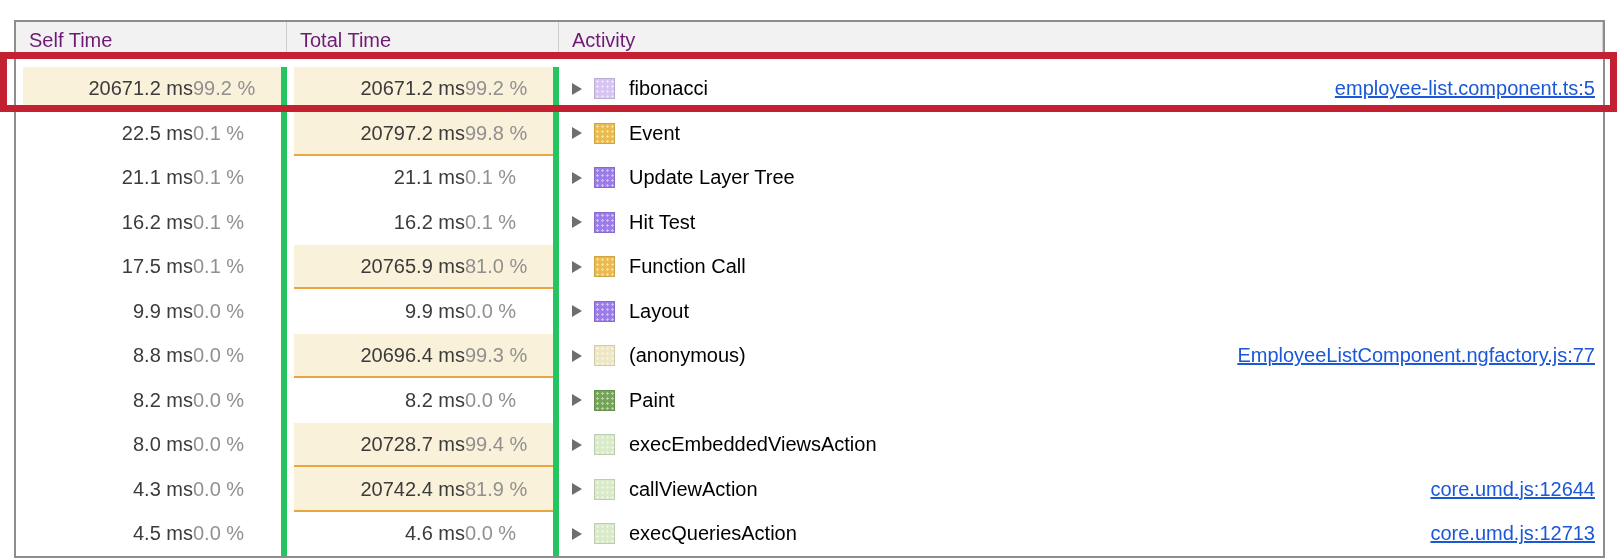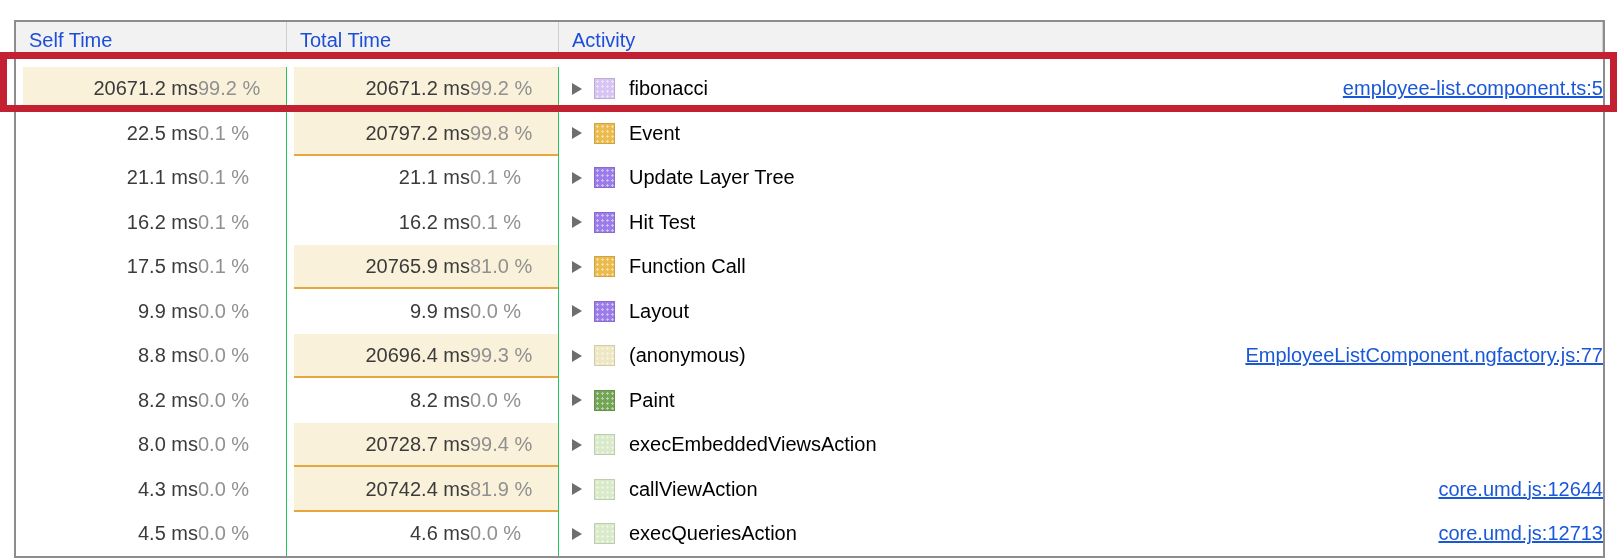--- a/index.html
+++ b/index.html
@@ -9,29 +9,29 @@
     -webkit-font-smoothing:antialiased;
   }
   .datagrid{
     position:absolute;left:14px;top:20px;width:1591px;
     border:2px solid #8d8d8d;background:#fff;
     display:grid;grid-template-columns:271px 272px 1fr;
     grid-auto-rows:44.5px;box-sizing:border-box;
   }
   .hcell{
     background:#f2f2f2;height:36px;line-height:36px;
-    font-size:20px;color:#1d4ed8;padding-left:13px;
+    font-size:20px;color:#701a75;padding-left:13px;
     border-right:1px solid #cfcfcf;box-sizing:border-box;
     white-space:nowrap;overflow:hidden;
   }
   .hcell:last-child{border-right:none;}
   .cell{
     position:relative;display:flex;align-items:center;
     font-size:20px;color:#3b3b3b;box-sizing:border-box;
-    border-right:1px solid #22c55e;white-space:nowrap;overflow:hidden;
+    border-right:6px solid #22c55e;white-space:nowrap;overflow:hidden;
   }
   .cell:last-child,.activity-cell{border-right:none;}
   .time-cell{justify-content:flex-end;padding-right:18px;}
   .time-cell .val{position:relative;z-index:1;text-align:right;}
   .time-cell .pct{position:relative;z-index:1;width:70px;text-align:left;color:#909090;}
   .cell.hl::before{
     content:"";position:absolute;left:7px;right:0;top:0;bottom:0;
     background:#faf1da;border-bottom:2px solid #e7a73e;box-sizing:border-box;
   }
   .activity-cell{padding-left:13px;}
@@ -44,21 +44,21 @@
   }
   .swatch{
     width:21px;height:21px;flex:none;margin-right:14px;
     border:1px solid rgba(0,0,0,0.12);box-sizing:border-box;
     background-image:radial-gradient(rgba(255,255,255,0.5) 1.2px,transparent 1.4px);
     background-size:5px 5px;
   }
   .act-label{color:#000000;}
   .spacer{flex:1;}
   .src-link{
-    color:#1a58d8;text-decoration:underline;margin-right:0;cursor:pointer;
+    color:#1a58d8;text-decoration:underline;margin-right:8px;cursor:pointer;
     position:relative;z-index:1;
   }
   .selection-box{
     position:absolute;left:0;top:52px;width:1617px;height:60px;
     border:7px solid #c32031;box-sizing:border-box;z-index:10;
     pointer-events:none;
   }
 </style>
 </head>
 <body>

